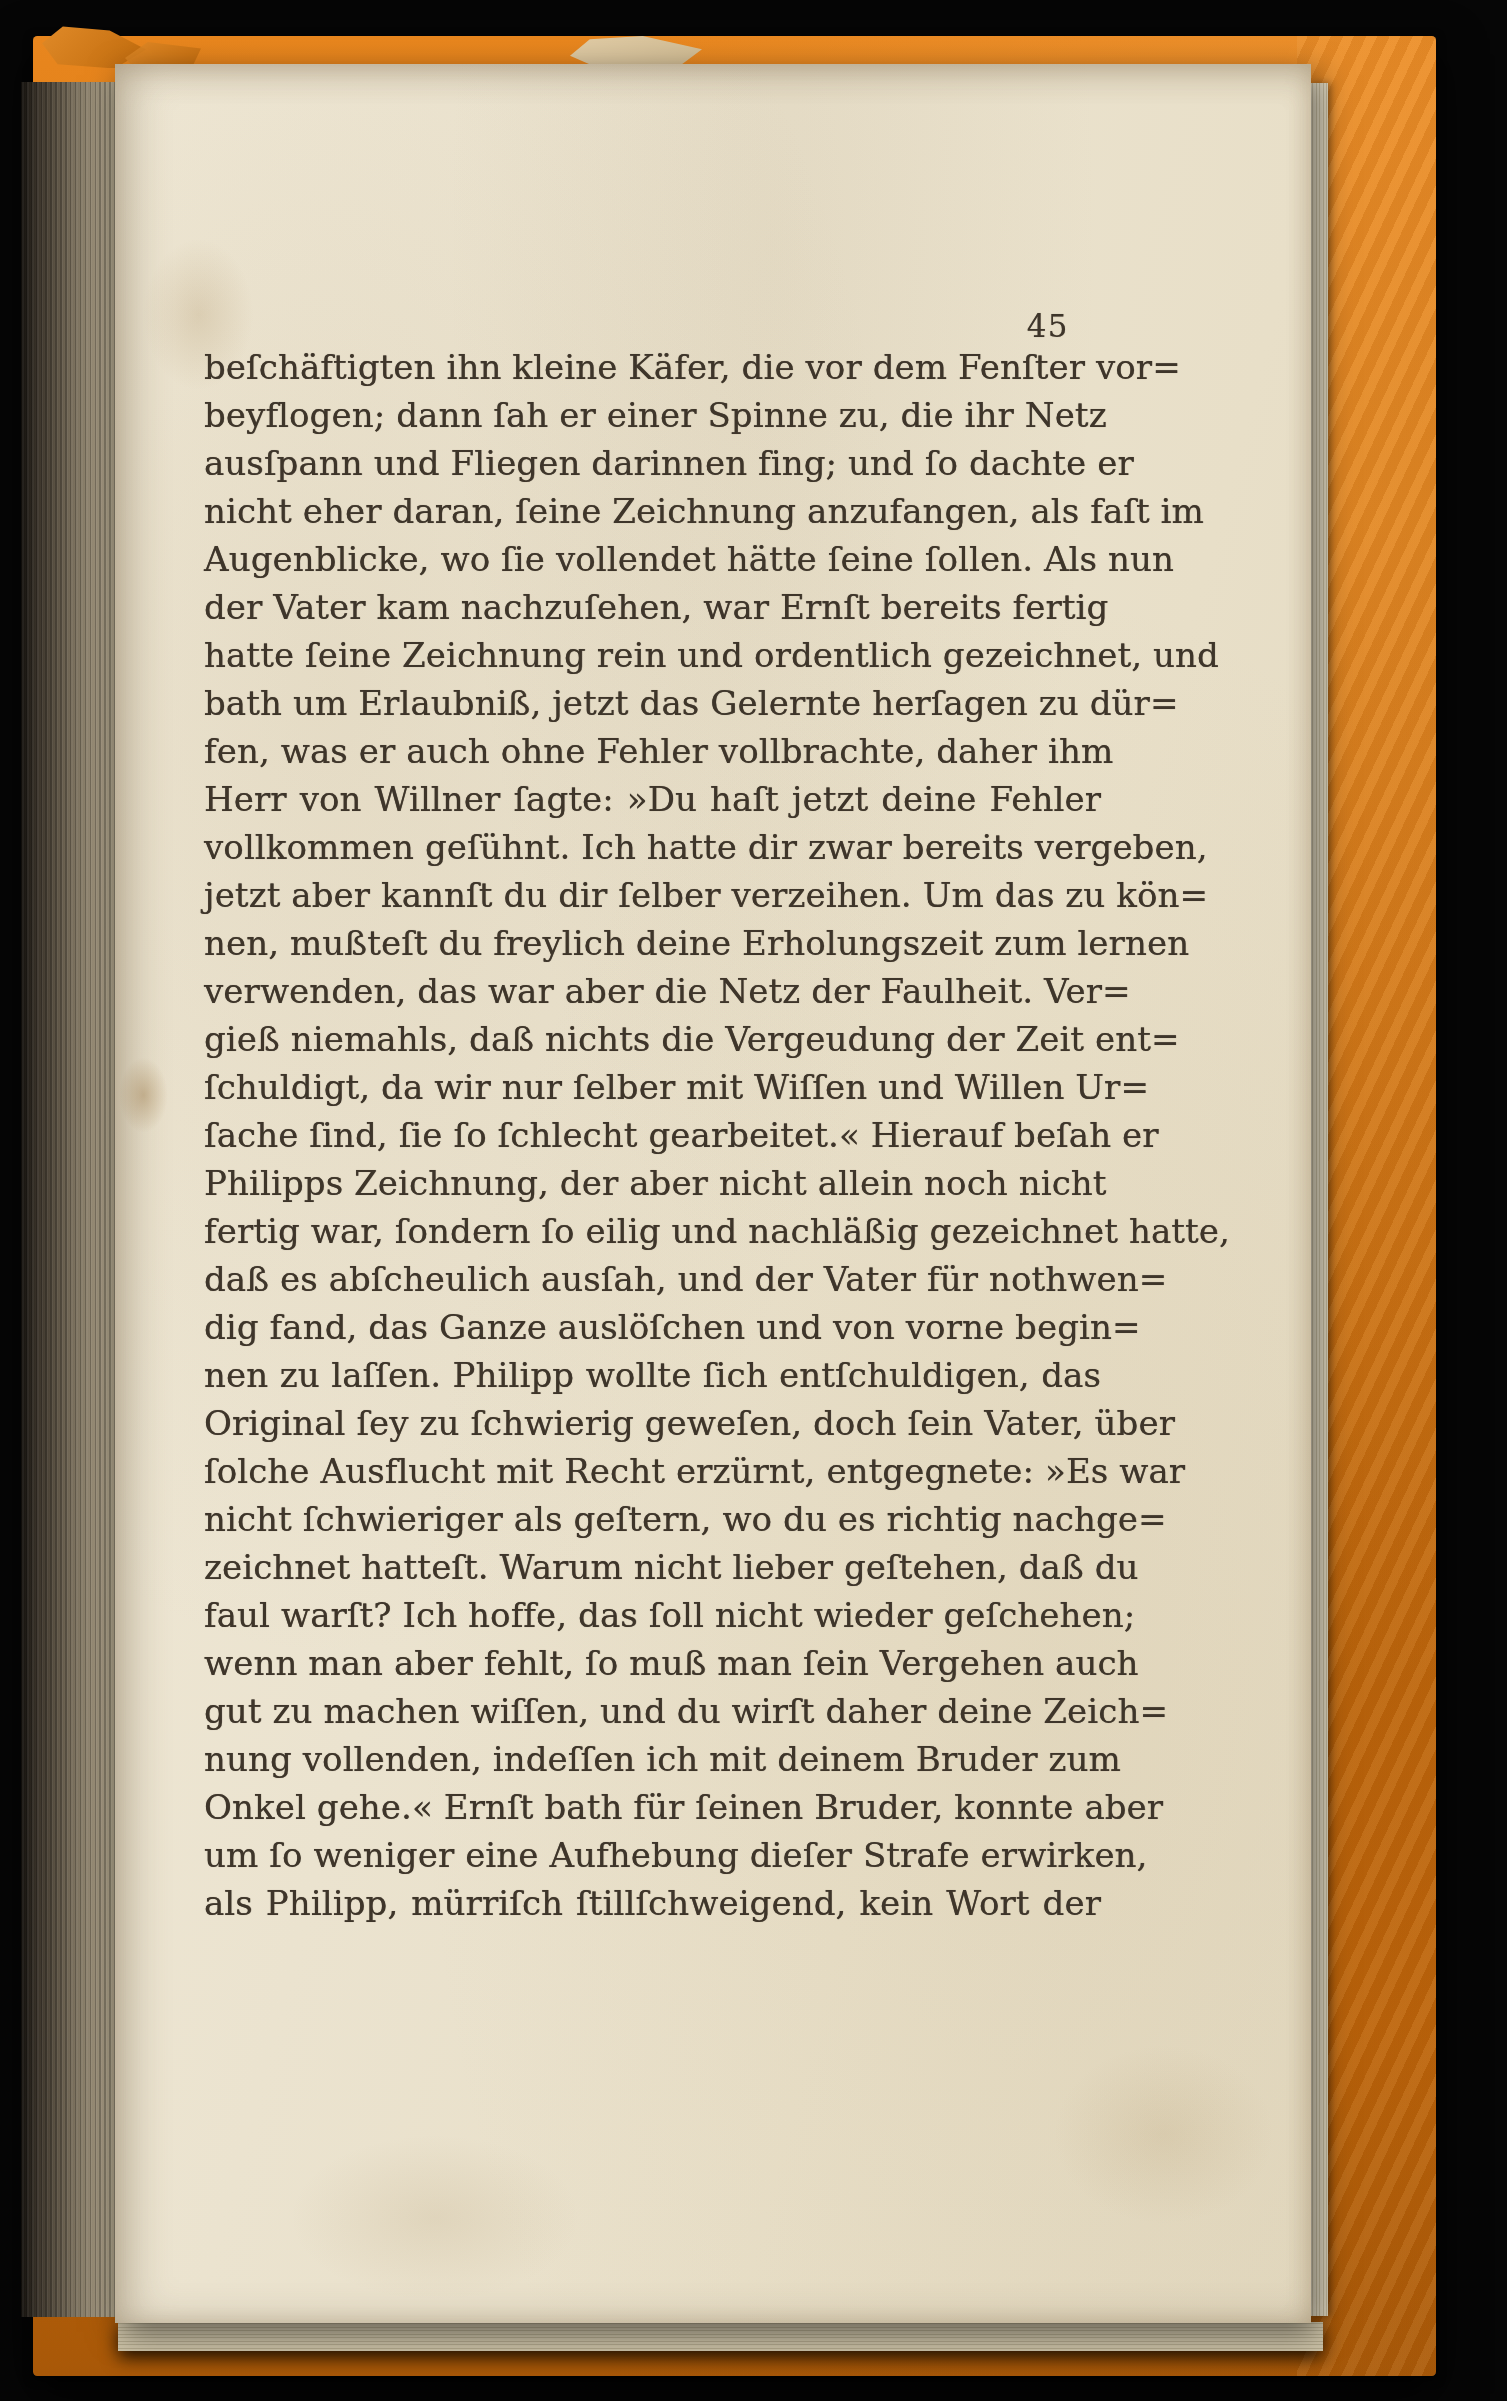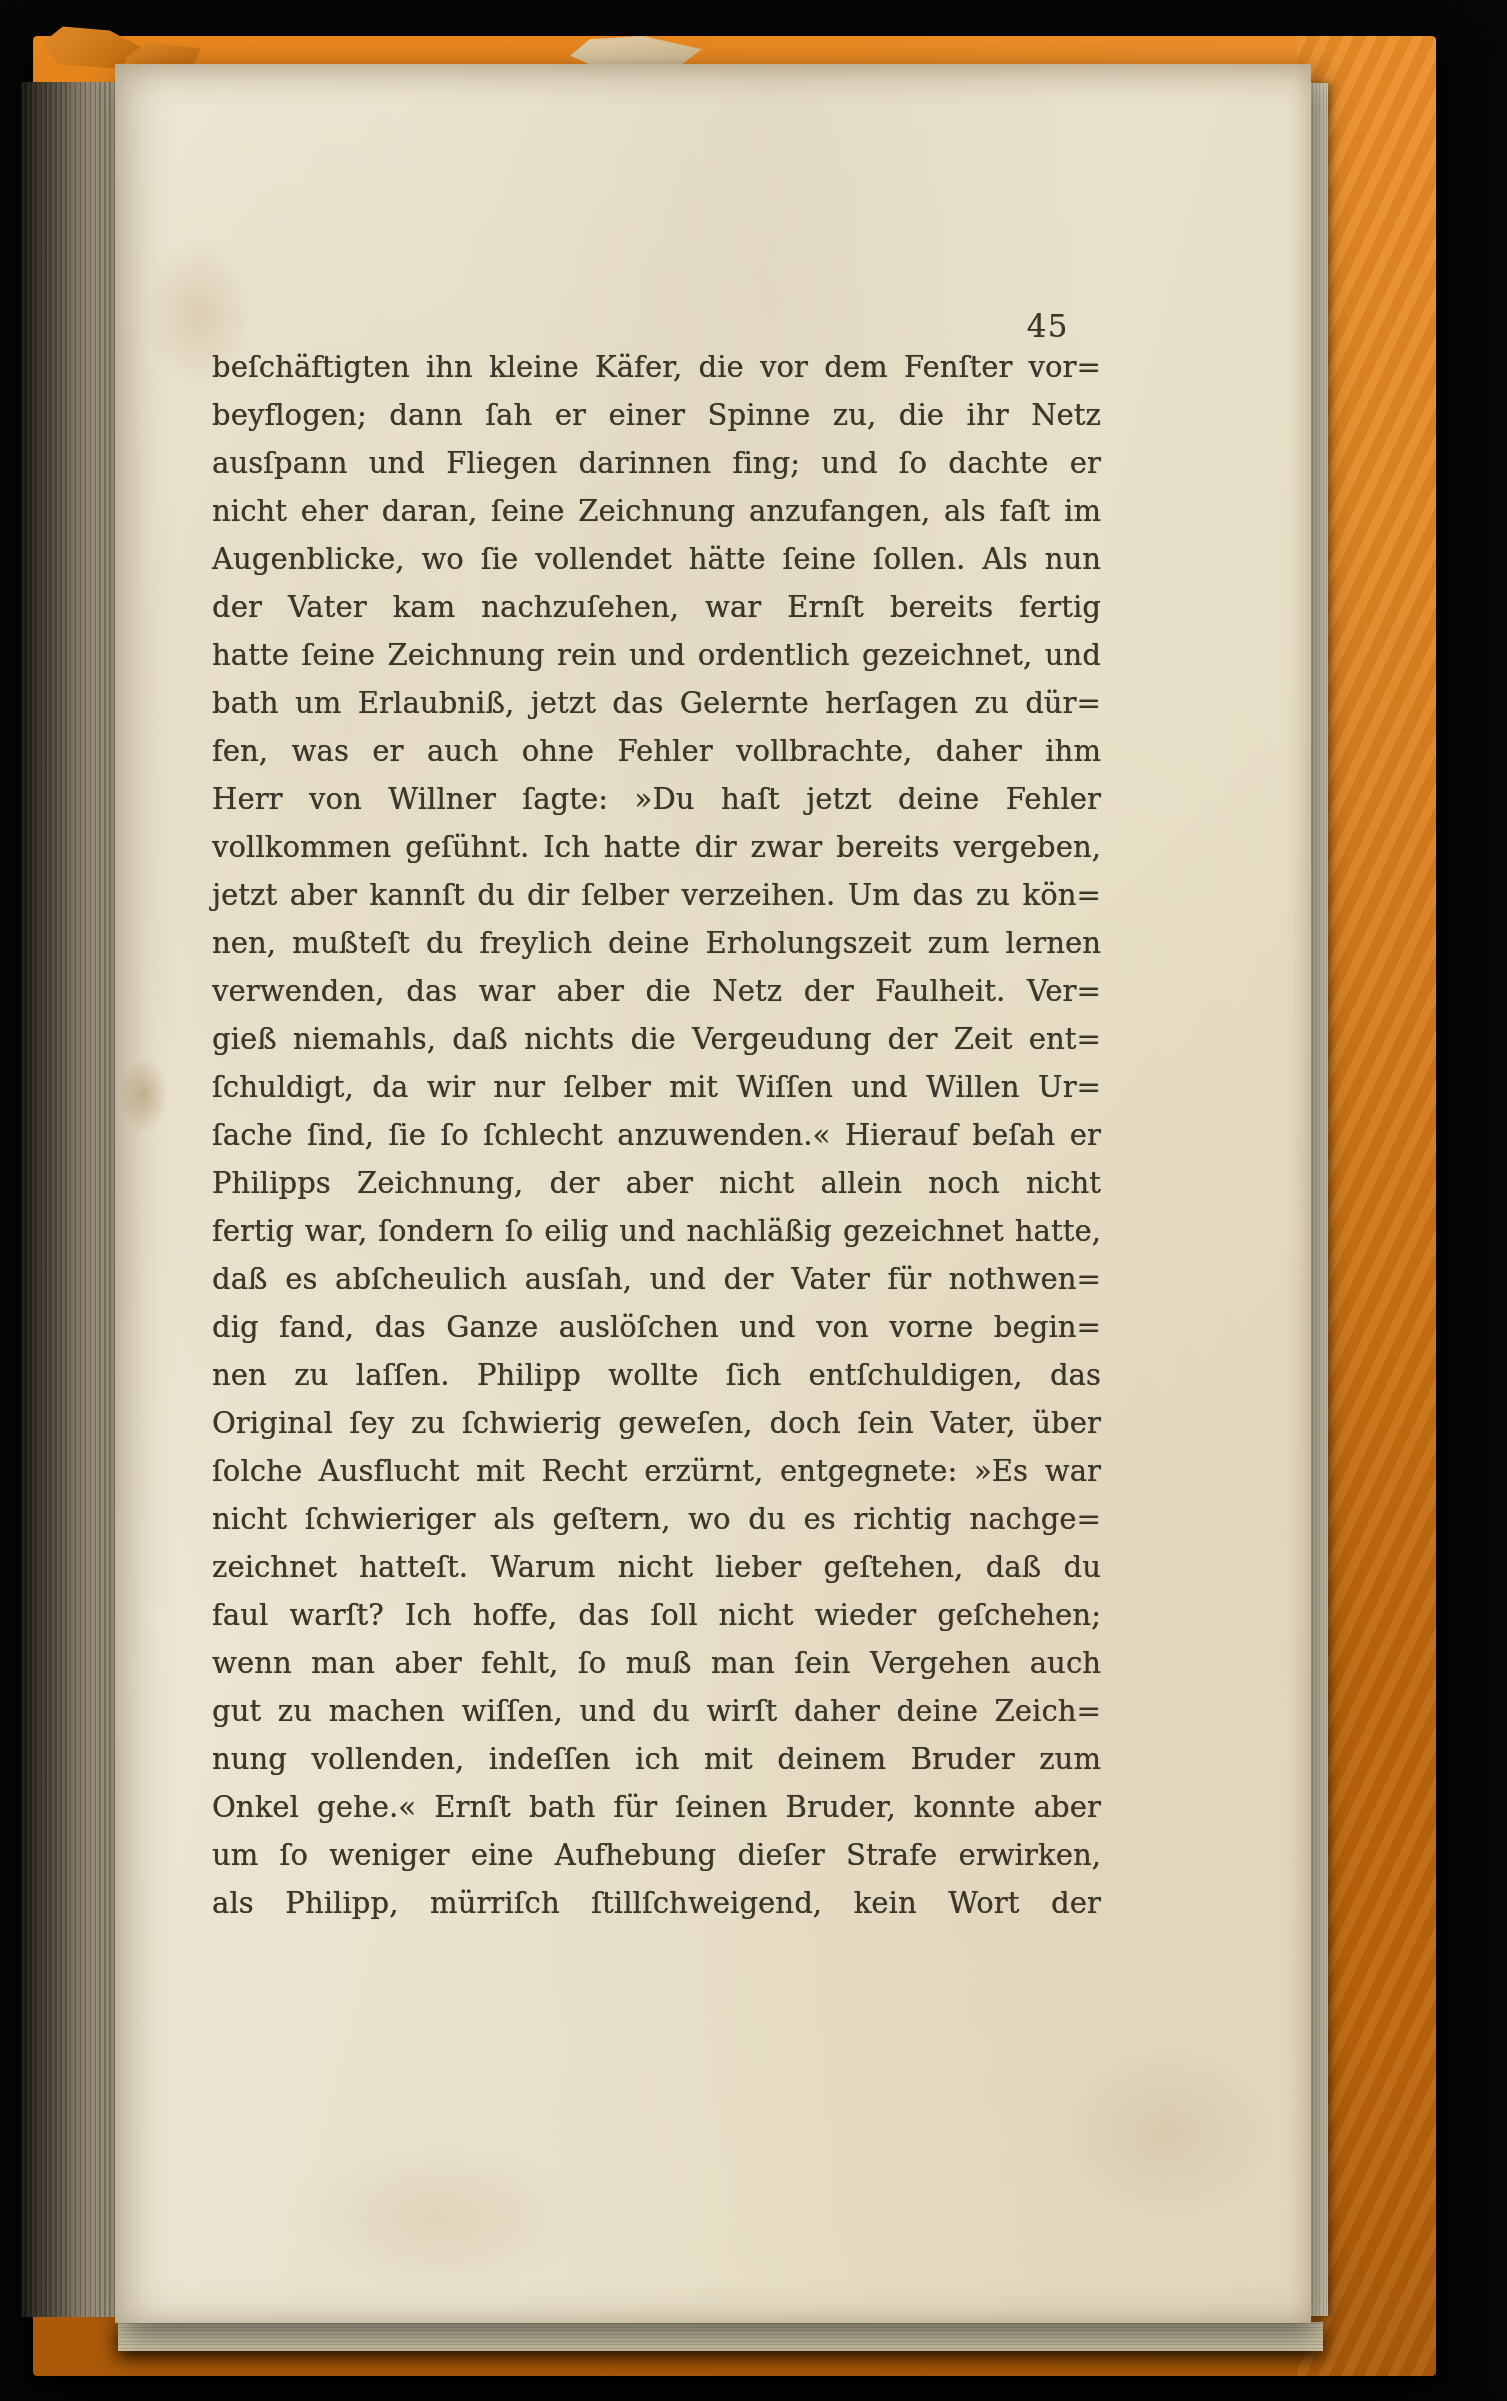--- a/index.html
+++ b/index.html
@@ -104,28 +104,27 @@
     margin-top:36px;
   }
 
   .text-block{
     position:absolute;
     left:89px;top:279px;
     width:897px;
     color:var(--ink,#3e352a);
   }
   .text-block .line{
-    font-size:29px;
+    font-size:34px;
     line-height:48px;
     white-space:nowrap;
     text-align:justify;
     text-align-last:justify;
     text-shadow:0 0 0.7px rgba(62,53,42,.6), 0.3px 0.3px 0 rgba(62,53,42,.35);
     letter-spacing:0.1px;
-    margin-left:8px;
   }
 </style>
 </head>
 <body>
 
 <div class="scene">
 
   <div class="cover">
     <div class="cover-texture"></div>
   </div>
@@ -156,21 +155,21 @@
         <div class="line">hatte ſeine Zeichnung rein und ordentlich gezeichnet, und</div>
         <div class="line">bath um Erlaubniß, jetzt das Gelernte herſagen zu dür=</div>
         <div class="line">fen, was er auch ohne Fehler vollbrachte, daher ihm</div>
         <div class="line">Herr von Willner ſagte: »Du haſt jetzt deine Fehler</div>
         <div class="line">vollkommen geſühnt. Ich hatte dir zwar bereits vergeben,</div>
         <div class="line">jetzt aber kannſt du dir ſelber verzeihen. Um das zu kön=</div>
         <div class="line">nen, mußteſt du freylich deine Erholungszeit zum lernen</div>
         <div class="line">verwenden, das war aber die Netz der Faulheit. Ver=</div>
         <div class="line">gieß niemahls, daß nichts die Vergeudung der Zeit ent=</div>
         <div class="line">ſchuldigt, da wir nur ſelber mit Wiſſen und Willen Ur=</div>
-        <div class="line">ſache ſind, ſie ſo ſchlecht anzuwenden.« Hierauf beſah er</div>
+        <div class="line">ſache ſind, ſie ſo ſchlecht gearbeitet.« Hierauf beſah er</div>
         <div class="line">Philipps Zeichnung, der aber nicht allein noch nicht</div>
         <div class="line">fertig war, ſondern ſo eilig und nachläßig gezeichnet hatte,</div>
         <div class="line">daß es abſcheulich ausſah, und der Vater für nothwen=</div>
         <div class="line">dig fand, das Ganze auslöſchen und von vorne begin=</div>
         <div class="line">nen zu laſſen. Philipp wollte ſich entſchuldigen, das</div>
         <div class="line">Original ſey zu ſchwierig geweſen, doch ſein Vater, über</div>
         <div class="line">ſolche Ausflucht mit Recht erzürnt, entgegnete: »Es war</div>
         <div class="line">nicht ſchwieriger als geſtern, wo du es richtig nachge=</div>
         <div class="line">zeichnet hatteſt. Warum nicht lieber geſtehen, daß du</div>
         <div class="line">faul warſt? Ich hoffe, das ſoll nicht wieder geſchehen;</div>

